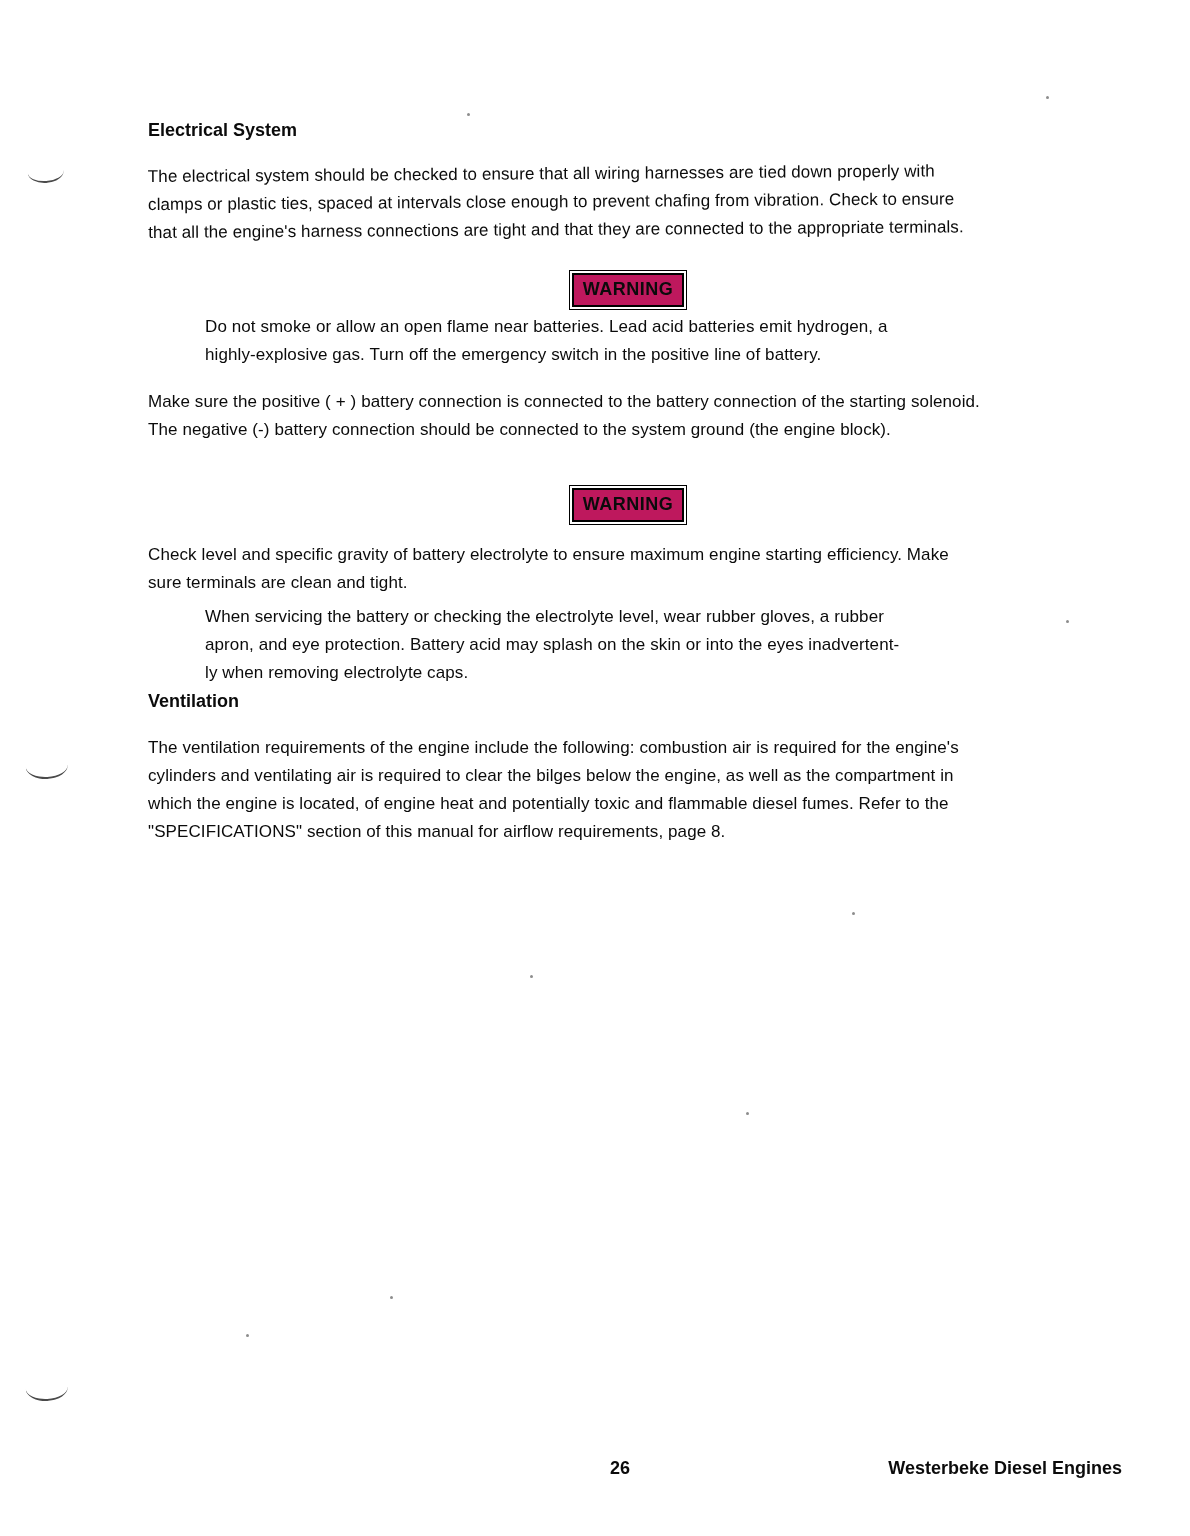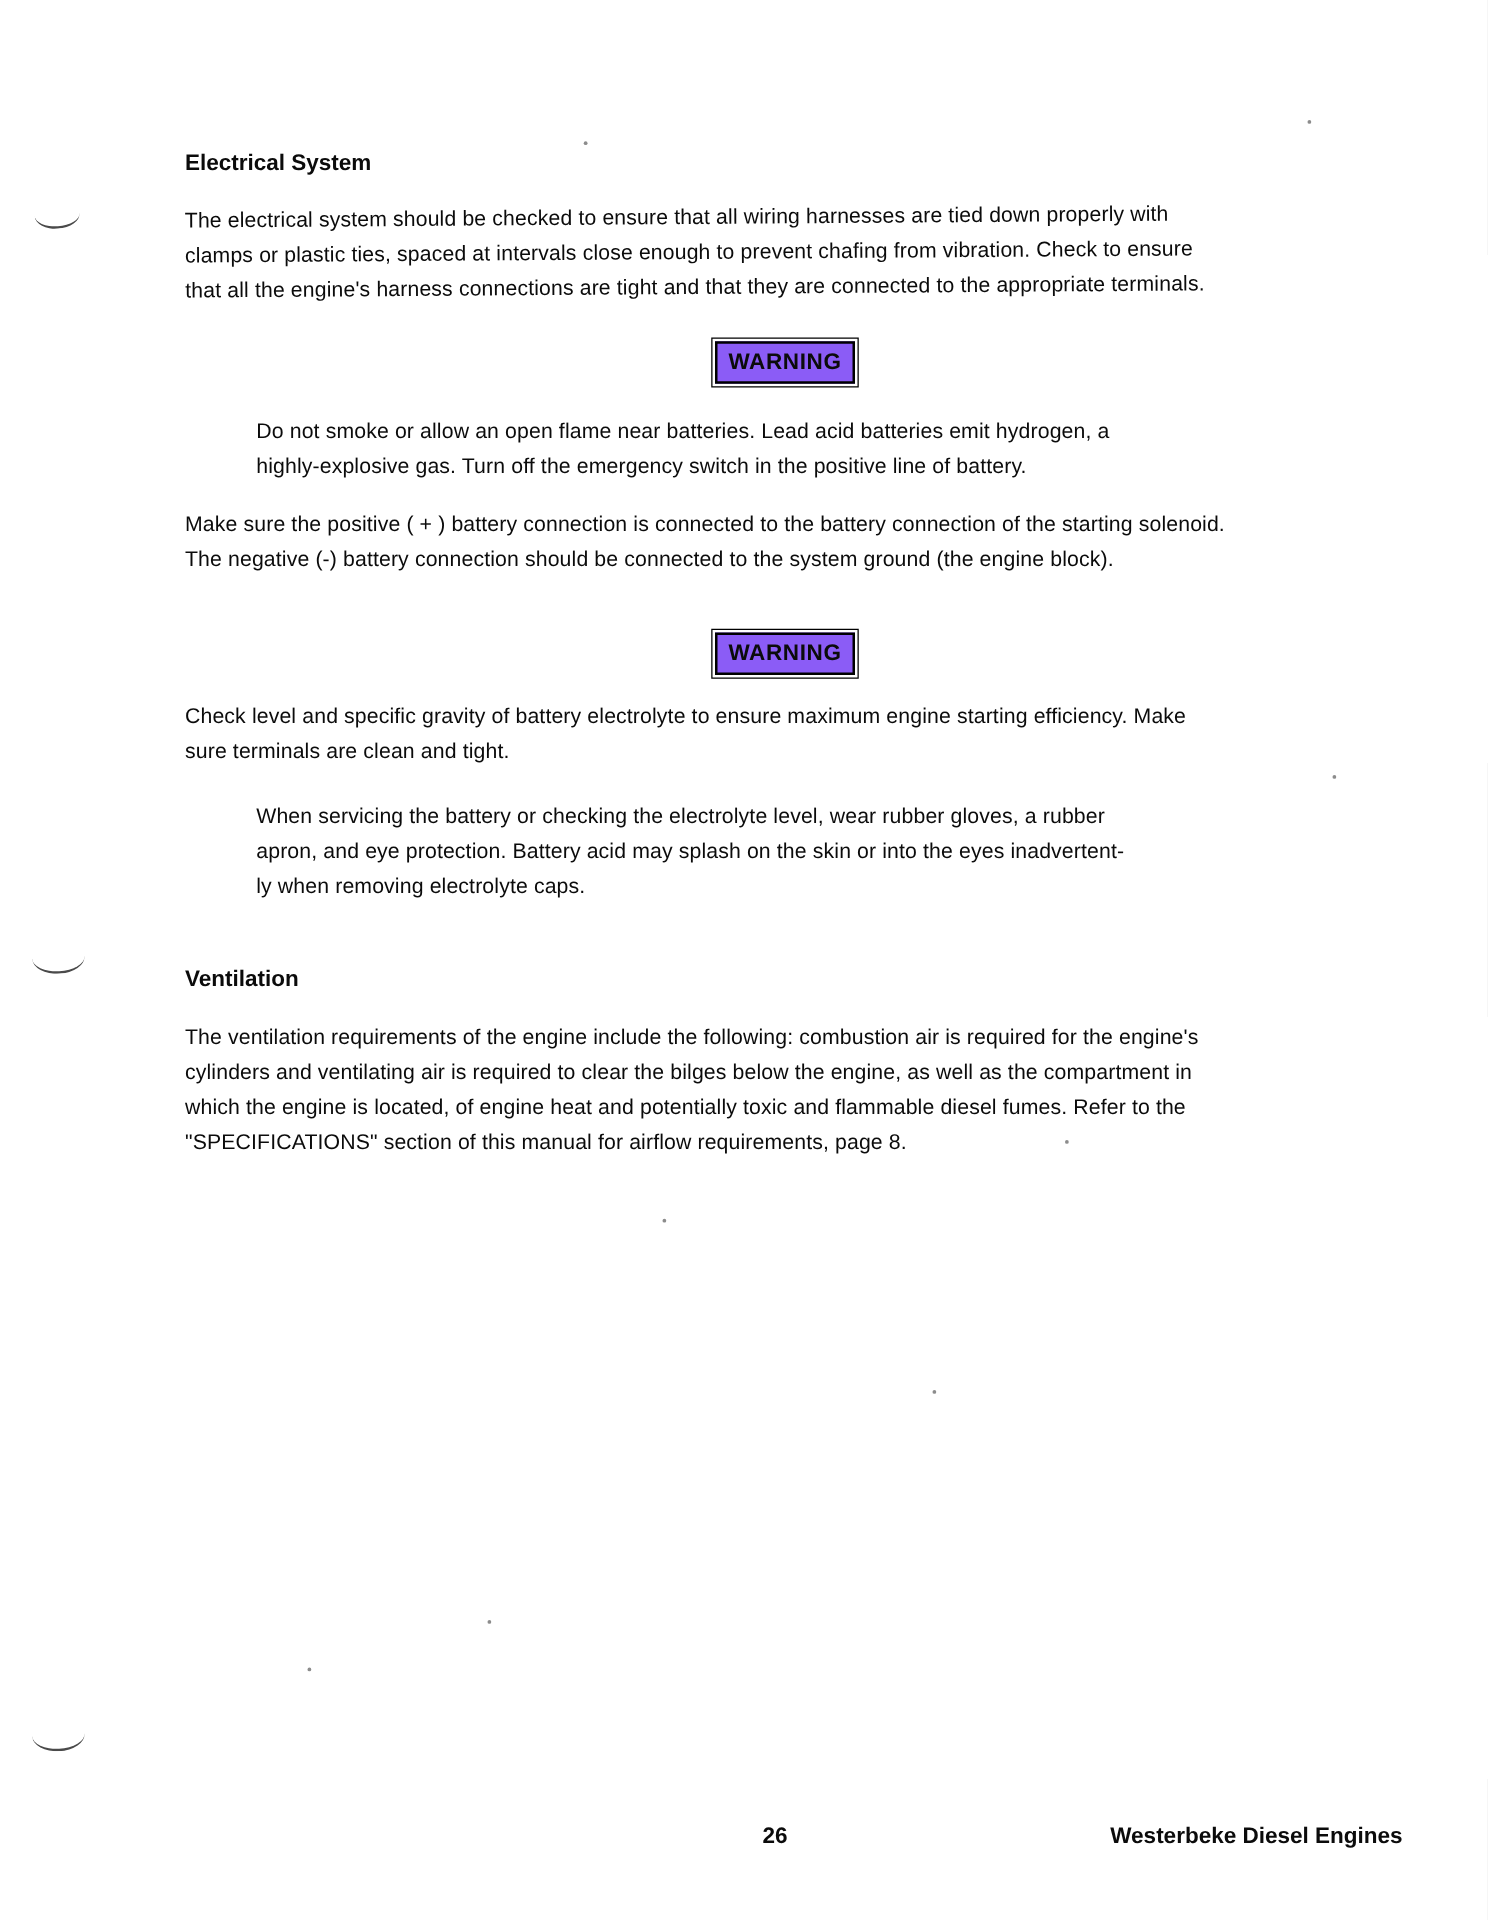--- a/index.html
+++ b/index.html
@@ -28,41 +28,41 @@
   .para {
     font-size: 17px;
     line-height: 28px;
     white-space: pre-line;
     letter-spacing: 0.1px;
   }
   .para.tilt { transform: rotate(-0.4deg); transform-origin: left center; }
   .body-para { margin-top: 19px; }
   .indent-para {
     margin-left: 57px;
-    margin-top: 24px;
+    margin-top: 6px;
     width: 830px;
   }
   .warning-row {
     text-align: center;
     margin-top: 26px;
   }
   .warning-box {
     display: inline-block;
     border: 2px solid #000;
     outline: 1.5px solid #000;
     outline-offset: 2px;
     padding: 2px 9px 4px 9px;
     font-size: 18px;
     font-weight: 700;
     letter-spacing: 0.5px;
     line-height: 24px;
-    background: #8b5cf6;
+    background: #be185d;
   }
   .gap-lg { margin-top: 44px; }
-  .section-gap { margin-top: 46px; }
+  .section-gap { }
   .footer-pagenum {
     position: absolute;
     left: 610px;
     top: 1458px;
     font-size: 18px;
     font-weight: 700;
   }
   .footer-brand {
     position: absolute;
     right: 112px;

